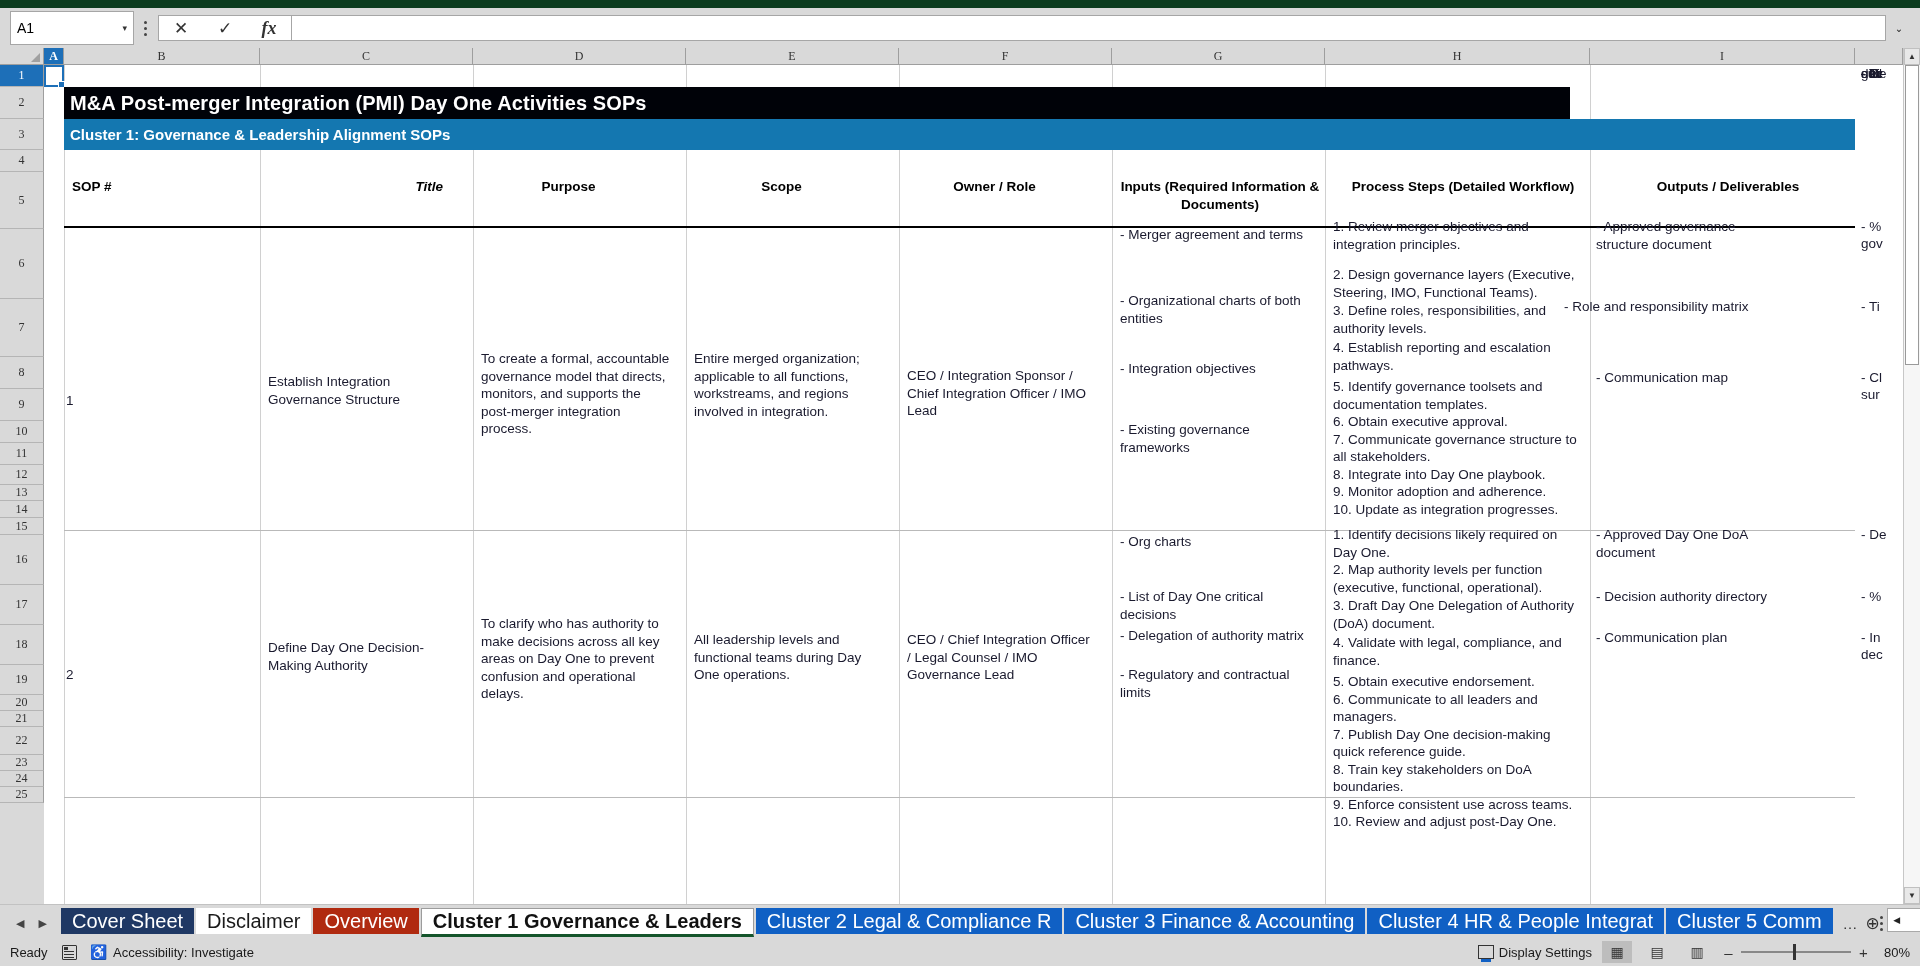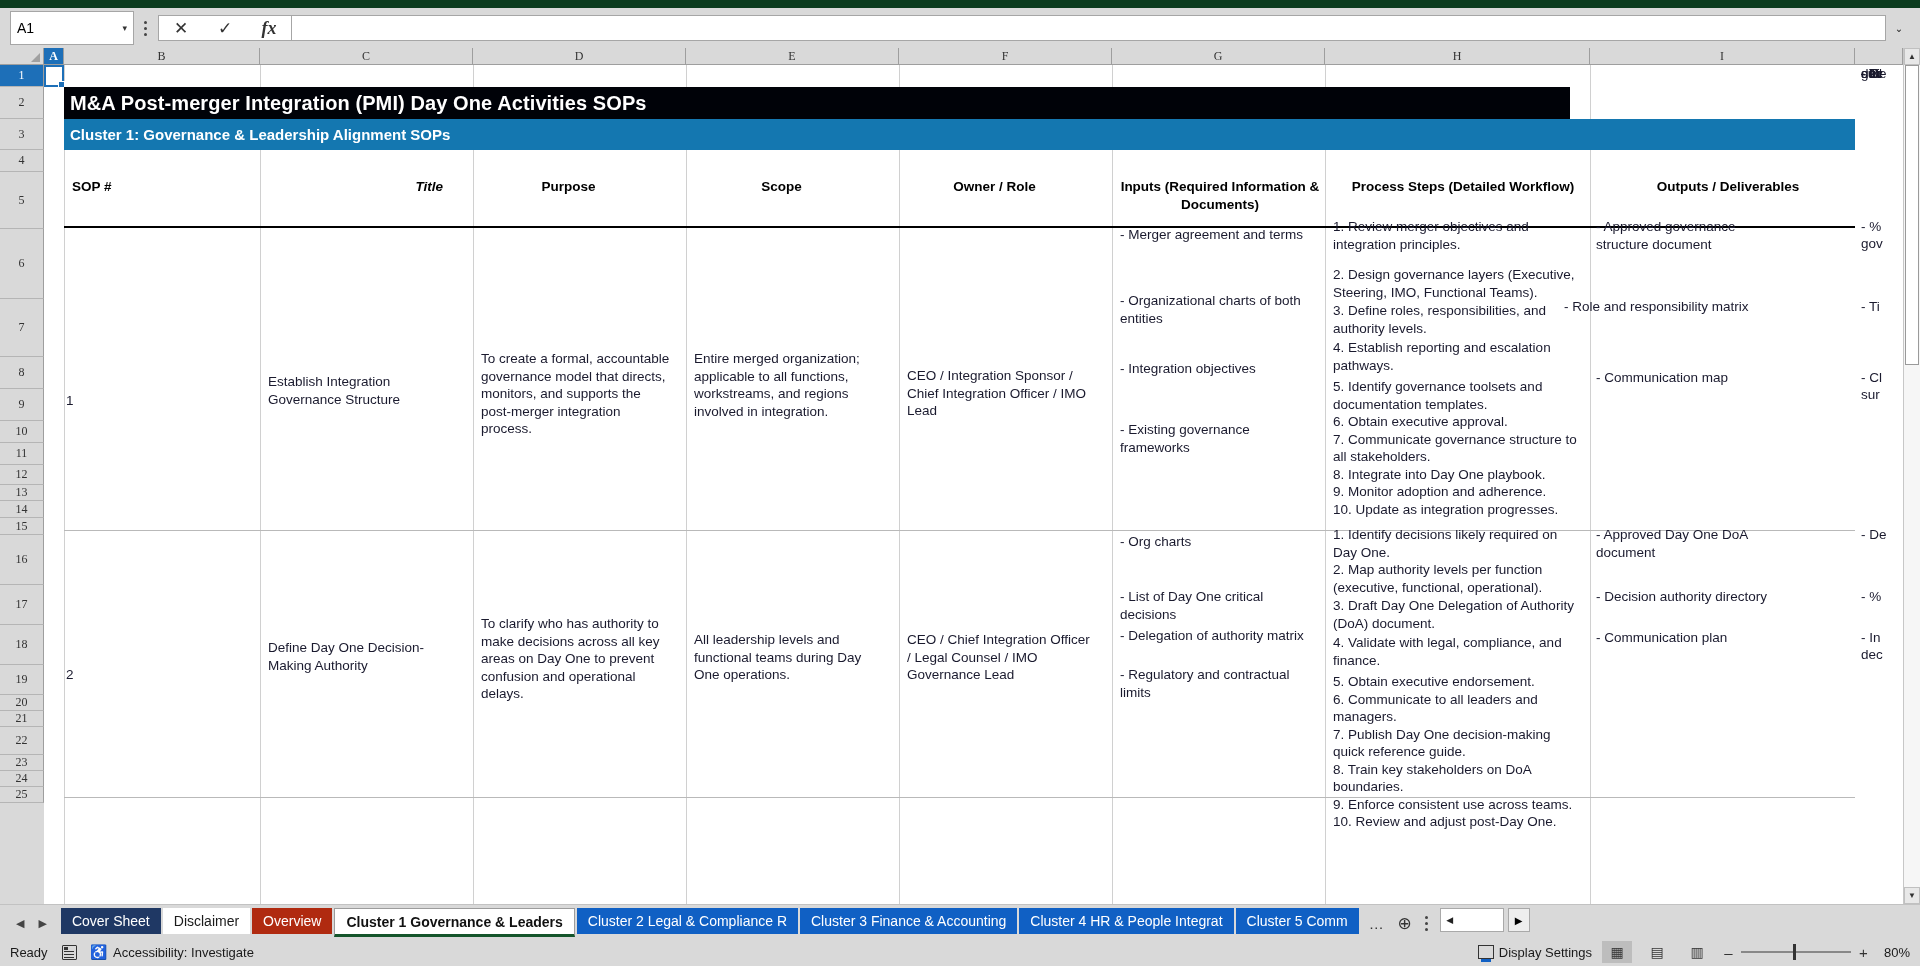--- a/index.html
+++ b/index.html
@@ -122,21 +122,21 @@
   
   .tabbar {
     height: 34px; flex: none; background: #d9d9d9;
     display: flex; align-items: stretch; padding: 3px 4px 0 10px; gap: 0;
     border-top: 1px solid #c2c2c2;
   }
   .navarrows { display: flex; align-items: center; gap: 14px; padding: 0 14px 0 6px; }
   .navarrows span { font-size: 11px; color: #444; cursor: pointer; }
   .tab {
     display: flex; align-items: center; padding: 0 11px;
-    font-size: 14px; height: 26px; margin-right: 2px; cursor: pointer;
+    font-size: 20px; height: 26px; margin-right: 2px; cursor: pointer;
     white-space: nowrap; color: #fff;
   }
   .tab.navy   { background: #1f3864; }
   .tab.white  { background: #ffffff; color: #1a1a1a; }
   .tab.red    { background: #b02a10; }
   .tab.active { background: #ffffff; color: #111; font-weight: bold;
                 border-bottom: 3px solid #14552b; border-left:1px solid #9c9c9c;
                 border-right:1px solid #9c9c9c; border-top:1px solid #9c9c9c; height:29px; }
   .tab.blue   { background: #1060c4; }
   .tab-ellipsis { display:flex; align-items:center; padding:0 8px; font-size:15px; color:#333;}

